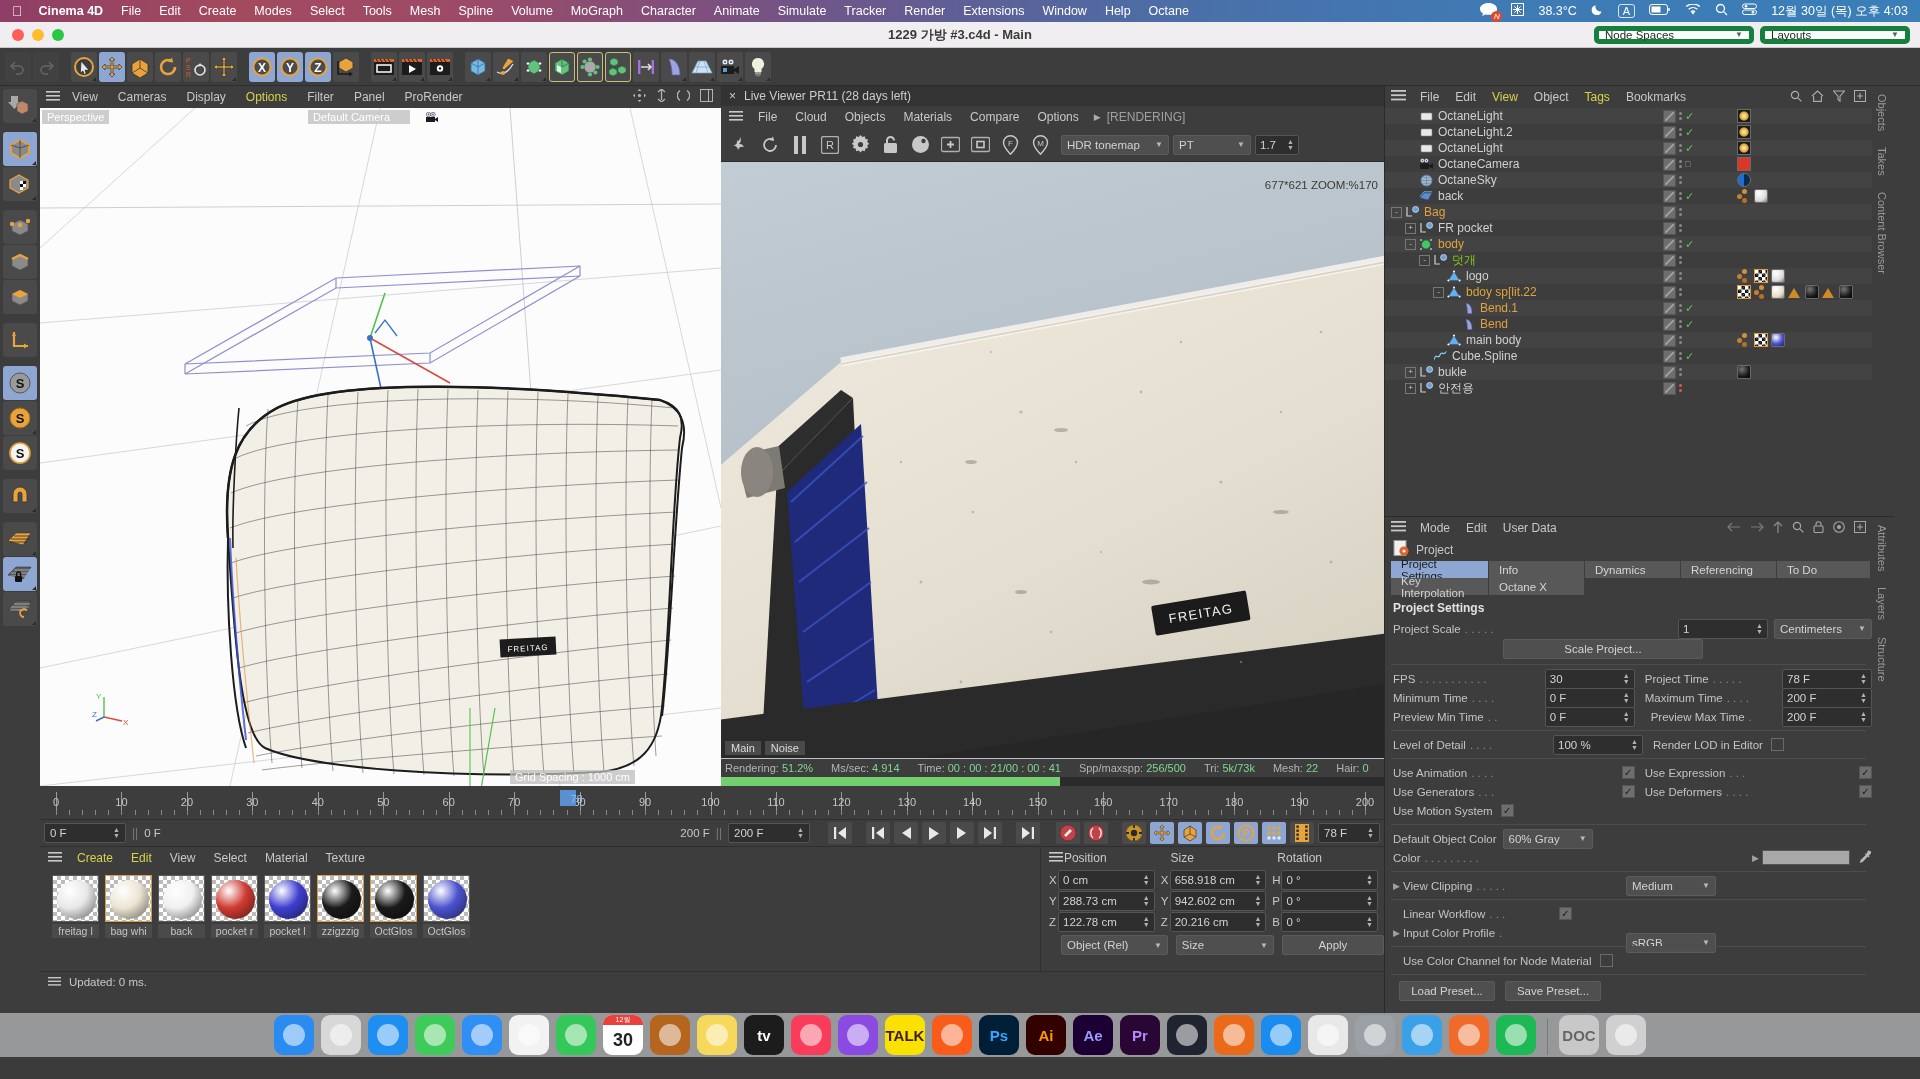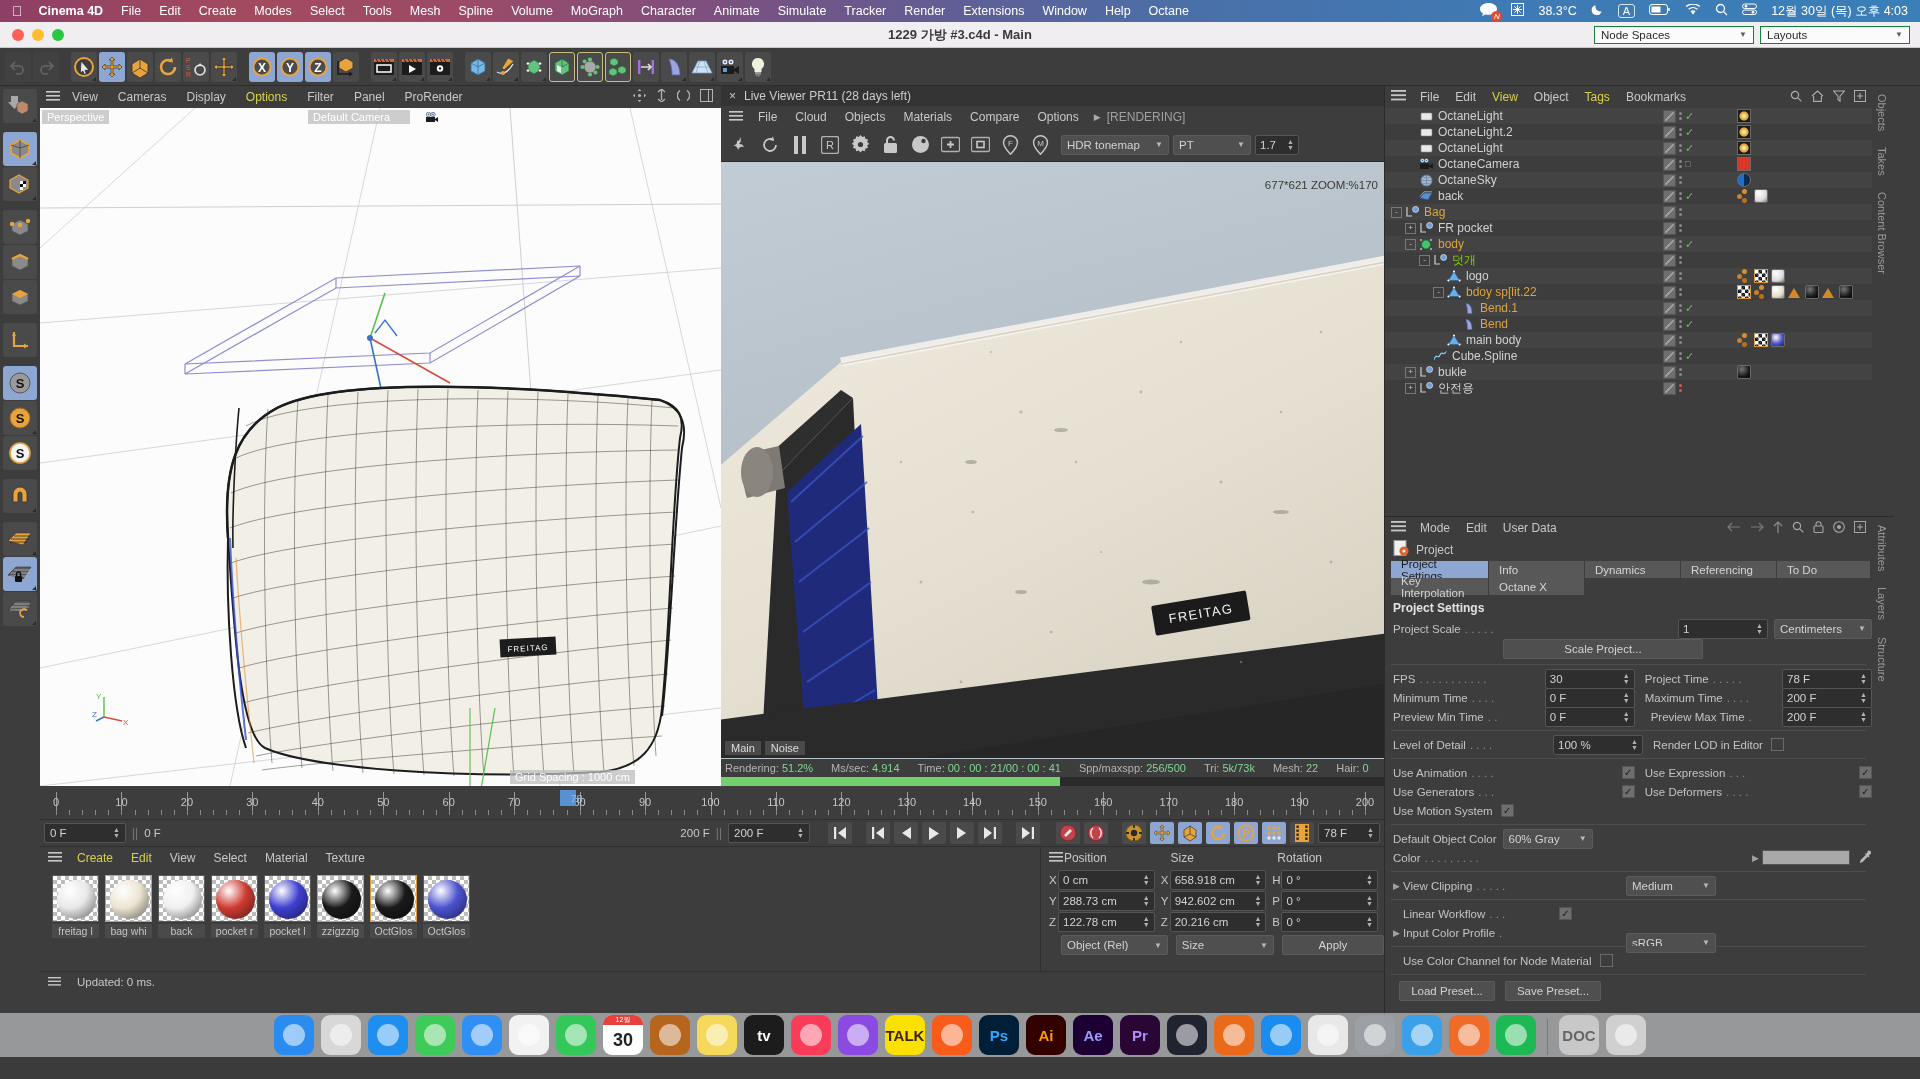--- a/index.html
+++ b/index.html
@@ -33,21 +33,21 @@
   }
   #titlebar .traffic{ display:flex; gap:8px; padding-left:12px; }
   #titlebar .traffic i{ width:12px;height:12px;border-radius:50%; display:block; }
   .tl-red{background:#ff5f57;} .tl-yel{background:#febc2e;} .tl-grn{background:#28c840;}
   #titlebar .wtitle{
     position:absolute; left:0; right:0; text-align:center; color:#3a3a3a;
     font-size:13px; font-weight:bold; pointer-events:none;
   }
   #titlebar .tb-right{ margin-left:auto; display:flex; gap:6px; padding-right:10px; align-items:center; }
   .mac-select{
-    background:#fbfbfb; border:1px solid #15803d; border-radius:0; height:18px;
+    background:#fbfbfb; border:5px solid #15803d; border-radius:5px; height:18px;
     color:#2a2a2a; font-size:11.5px; display:flex; align-items:center; padding:0 6px; min-width:60px;
     position:relative;
   }
   .mac-select .cv{ margin-left:auto; padding-left:10px; opacity:.75; font-size:8px; }
   
   #maintoolbar{ height:38px; background:#3d3d3d; display:flex; align-items:center; padding-left:4px; gap:0px; border-bottom:1px solid #2d2d2d;}
   .tbtn{
     width:26px;height:30px;margin:0 1px; border-radius:3px; background:#4a4a4a;
     display:flex;align-items:center;justify-content:center; position:relative; flex:none;
   }
@@ -137,21 +137,21 @@
   .coordhead{ height:22px; display:flex; align-items:center; font-size:12px; }
   .coordhead .hm{ width:20px; }
   .coordhead .col{ width:143px; }
   .coordrow{ display:flex; align-items:center; height:21px; gap:0; }
   .coordrow .ax{ width:12px; font-size:11.5px; color:#c8c8c8; }
   .coordrow .f{ width:125px; margin-right:6px; }
   .coordbtns{ display:flex; gap:8px; padding-top:3px; padding-left:12px;}
   .btn{ background:#4f4f4f; border:1px solid #5b5b5b; height:20px; border-radius:2px; display:flex;
     align-items:center; justify-content:center; font-size:11.5px; color:#d2d2d2;}
   
-  #statusbar{ height:20px; background:#3d3d3d; display:flex; align-items:center; font-size:11.5px; padding-left:8px; gap:16px; border-top:1px solid #2f2f2f;}
+  #statusbar{ height:20px; background:#3d3d3d; display:flex; align-items:center; font-size:11.5px; padding-left:8px; gap:8px; border-top:1px solid #2f2f2f;}
   
   #rpanel{ width:510px; background:#3d3d3d; flex:none; display:flex; flex-direction:column; border-left:1px solid #2b2b2b;}
   .rtabs{ width:22px; background:#3d3d3d; }
   .rtab{ writing-mode:vertical-rl; font-size:11px; color:#9a9a9a; padding:8px 4px; }
   #objmgr{ height:430px; display:flex; }
   #objmgr-main{ flex:1; display:flex; flex-direction:column; min-width:0;}
   .ommenu{ height:22px; display:flex; align-items:center; font-size:12px; padding-left:4px; background:#3d3d3d;}
   .ommenu span.m{ padding:0 8px;}
   .ommenu span.m.y{ color:#d8d24a;}
   .ommenu .omr{ margin-left:auto; display:flex; gap:9px; padding-right:6px; opacity:.8;}

